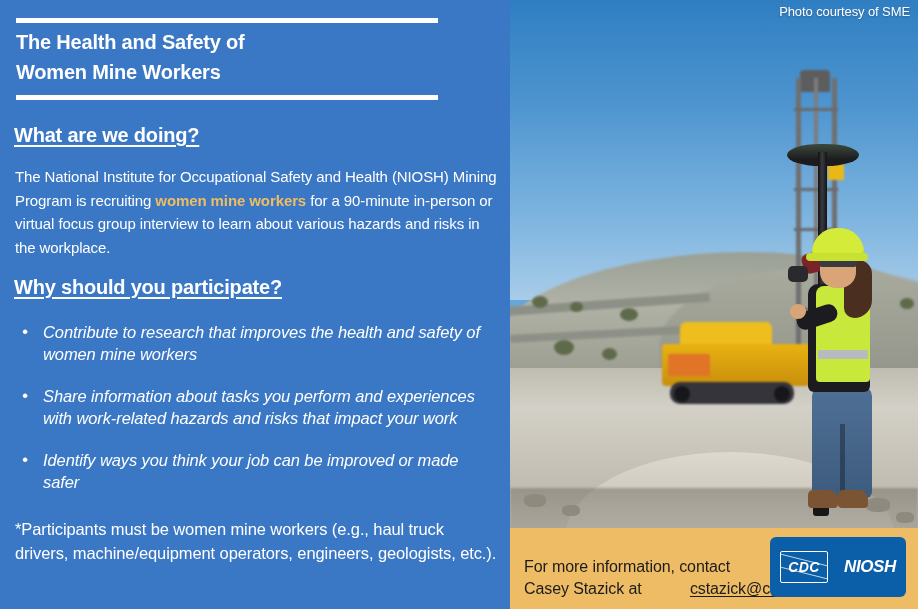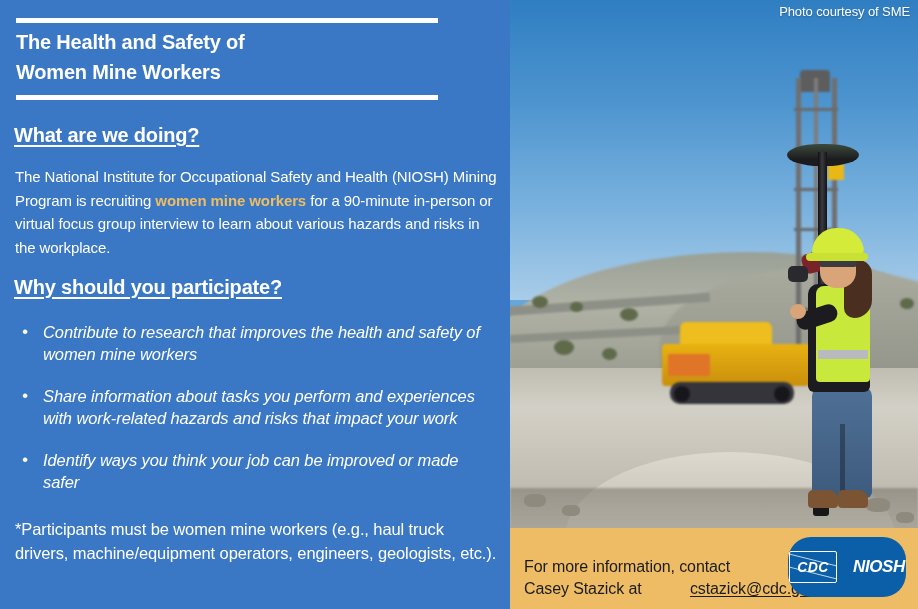--- a/index.html
+++ b/index.html
@@ -443,24 +443,24 @@
     color: #1c1c1c;
     text-decoration: underline;
     text-underline-offset: 2px;
     margin-left: 44px;
   }
 
   .logo {
     position: absolute;
     right: 12px;
     top: 9px;
-    width: 118px;
+    width: 136px;
     height: 60px;
     background: #0b5ea8;
-    border-radius: 23px;
+    border-radius: 6px;
     display: flex;
     align-items: center;
     justify-content: center;
     gap: 16px;
   }
   .logo-cdc {
     width: 46px;
     height: 30px;
     border: 1.5px solid #ffffff;
     border-radius: 2px;

